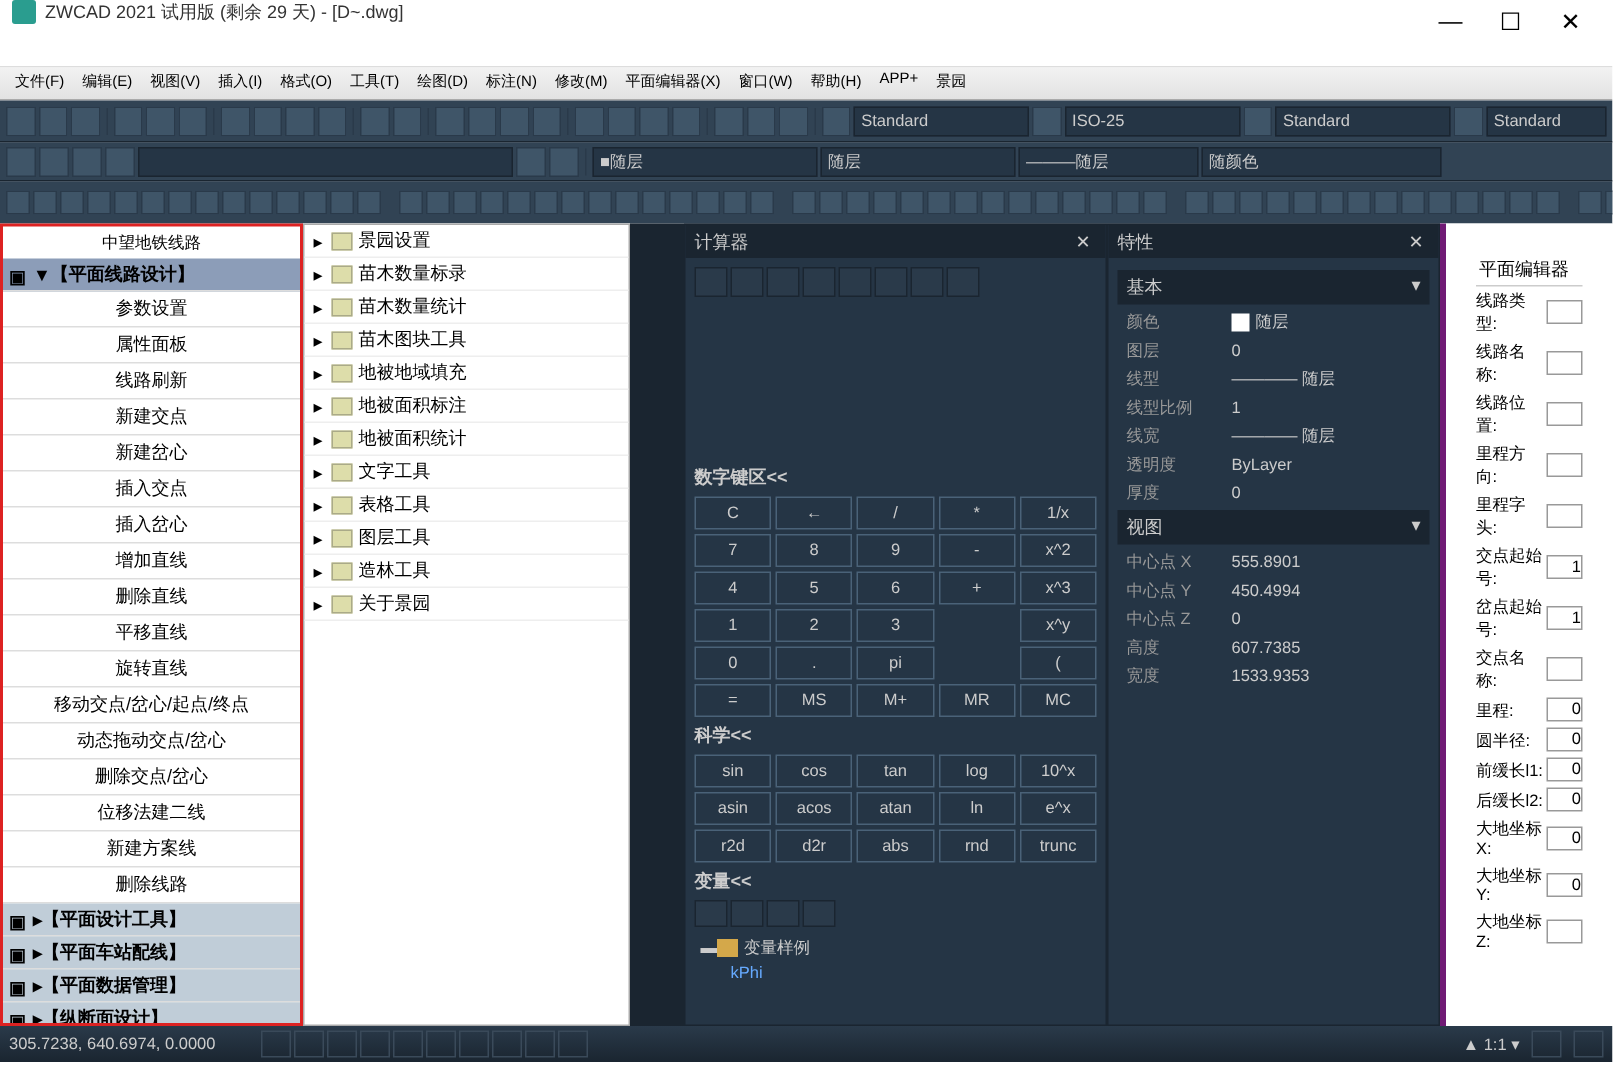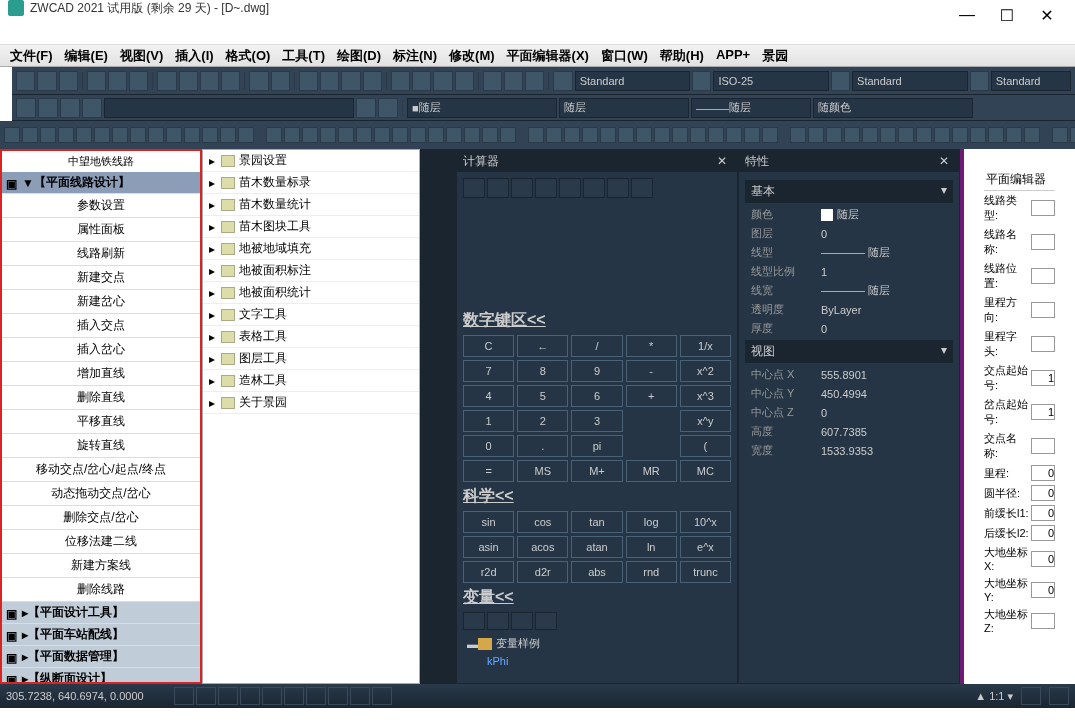--- a/index.html
+++ b/index.html
@@ -2,22 +2,22 @@
 <html><head>
 <meta charset="utf-8">
 <style>
 * { margin:0; padding:0; box-sizing:border-box; font-family:"Microsoft YaHei",Arial,sans-serif; }
 body { background:#fff; font-size:11px; overflow:hidden; width:1075px; height:723px; }
 .titlebar { height:45px; background:#fff; border-bottom:1px solid #ddd; display:flex; padding:0 8px; }
 .titlebar .logo { width:16px; height:16px; background:#2a9d8f; border-radius:2px; margin-right:6px; }
 .titlebar .title { flex:1; color:#333; font-size:12px; }
 .titlebar .winbtn { width:40px; height:30px; display:flex; align-items:center; justify-content:center; font-size:16px; cursor:pointer; }
 .menubar { height:22px; background:linear-gradient(#f2f2f2,#e2e2e2); border-bottom:1px solid #aaa; display:flex; padding:0 4px; }
-.menubar .mitem { padding:2px 6px; cursor:pointer; font-size:13px;font-weight:bold; }
-.toolbar { height:28px; background:#314354; border-bottom:1px solid #1a2530; display:flex; align-items:center; padding:0 4px; gap:2px;margin-left:12px; }
+.menubar .mitem { padding:2px 6px; cursor:pointer; font-size:10px; }
+.toolbar { height:28px; background:#314354; border-bottom:1px solid #1a2530; display:flex; align-items:center; padding:0 4px; gap:2px; }
 .toolbar.row2 { height:26px; }
 .tbicon { width:20px; height:20px; background:#3f5568; border:1px solid #2a3a4a; display:inline-block; cursor:pointer; }
 .tbsep { width:1px; height:18px; background:#2a3a4a; margin:0 2px; }
 .tbdrop { height:20px; background:#253545; border:1px solid #1a2530; color:#ccc; font-size:11px; display:flex; align-items:center; padding:0 4px; min-width:80px; }
 .maincontent { display:flex; height:calc(723px - 30px - 22px - 28px - 28px - 28px - 28px - 24px); }
 .leftpanel { width:202px; border:2px solid #d22; background:#fff; overflow-y:auto; }
 .leftpanel .hdr { text-align:center; padding:3px; font-size:11px; background:#fff; }
 .leftpanel .item { padding:2px 4px; border-bottom:1px solid #ddd; cursor:pointer; font-size:12px; display:flex; align-items:center; }
 .leftpanel .item.catt { background:#8c9db8; color:#000; font-weight:bold; }
 .leftpanel .item .ico { width:14px; height:12px; margin-right:2px; display:inline-block; }
@@ -28,21 +28,21 @@
 .treepanel .titem .ico { width:14px; height:12px; background:#dda; border:1px solid #aa8; margin-right:4px; }
 .midgap { flex:1; background:#1a2530; }
 .panel { background:#253545; border:1px solid #1a2530; color:#ccc; display:flex; flex-direction:column; }
 .panel .phdr { height:22px; background:#1a2530; display:flex; align-items:center; padding:0 6px; font-size:12px; }
 .panel .phdr .ptitle { flex:1; }
 .panel .phdr .pclose { cursor:pointer; padding:0 4px; }
 .panel .pbody { flex:1; padding:6px; overflow-y:auto; }
 .calcpanel { width:282px; }
 .calc-icons { display:flex; gap:2px; margin-bottom:8px; }
 .calc-icons .ci { width:22px; height:20px; border:1px solid #1a2530; background:#2a3a4a; cursor:pointer; }
-.sect-hdr { font-size:16px; font-weight:bold; margin:4px 0; cursor:pointer;text-decoration:underline; }
+.sect-hdr { font-size:12px; font-weight:bold; margin:4px 0; cursor:pointer; }
 .keypad { display:grid; grid-template-columns:repeat(5,1fr); gap:3px; }
 .keypad .key { height:22px; background:#253545; border:1px solid #4a6278; color:#ccc; display:flex; align-items:center; justify-content:center; cursor:pointer; font-size:11px; }
 .keypad .key.empty { border:none; background:transparent; }
 .sci-row { display:flex; gap:3px; margin-bottom:3px; }
 .sci-row .key { flex:1; height:22px; background:#253545; border:1px solid #4a6278; display:flex; align-items:center; justify-content:center; cursor:pointer; font-size:11px; }
 .var-icons { display:flex; gap:2px; margin:4px 0; }
 .var-icons .vi { width:22px; height:18px; border:1px solid #1a2530; background:#2a3a4a; cursor:pointer; }
 .var-item { padding:2px 4px; display:flex; align-items:center; font-size:11px; }
 .var-item .vico { width:14px; height:12px; background:#d4a84a; margin-right:4px; }
 .propspanel { width:222px; }

